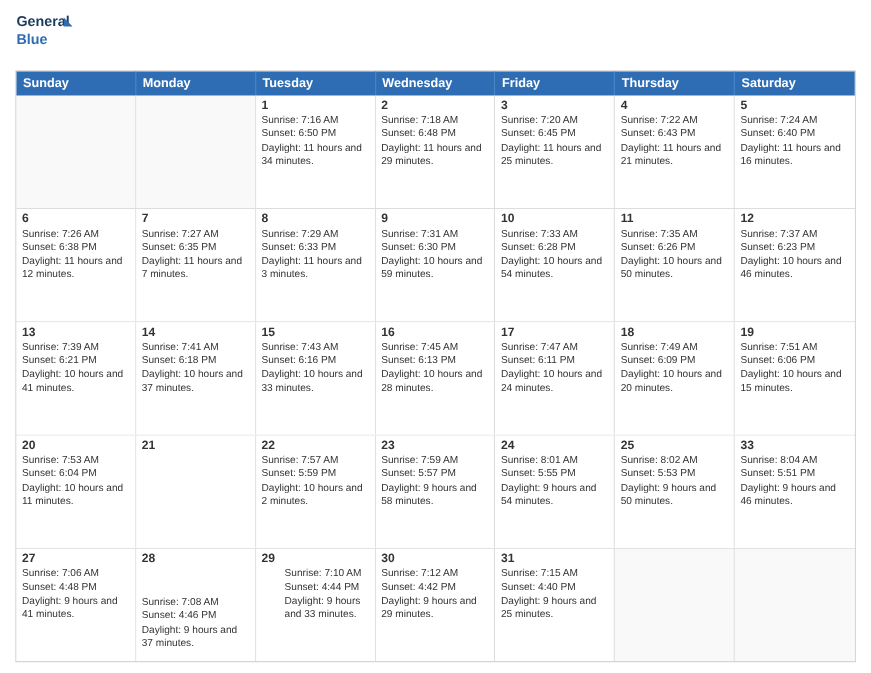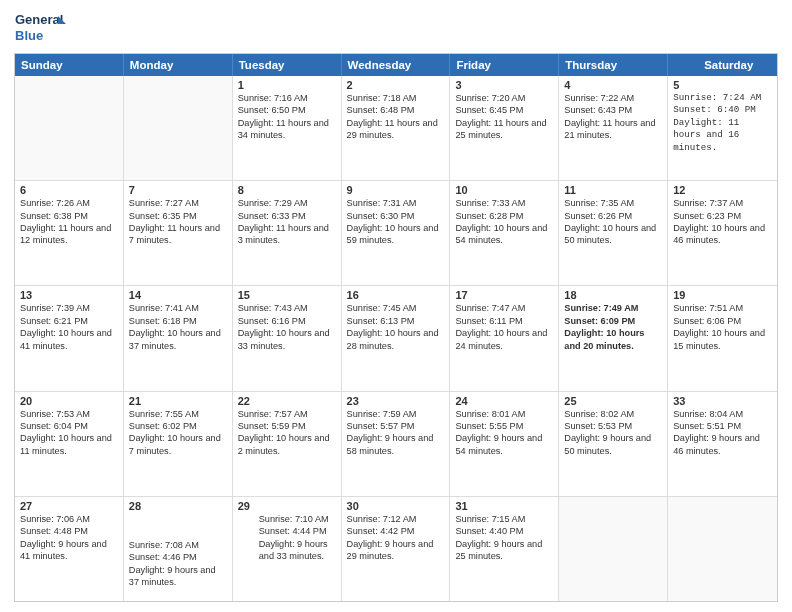--- a/index.html
+++ b/index.html
@@ -14,21 +14,21 @@
       width: 792px;
       height: 612px;
       padding: 10px 14px 10px 14px;
       display: flex;
       flex-direction: column;
     }
     .header {
       display: flex;
       align-items: flex-start;
       justify-content: space-between;
-      margin-bottom: 5px;
+      margin-bottom: 16px;
       text-align: center;
     }
     .logo {
       display: flex;
       align-items: center;
       gap: 2px;
     }
     .title-block {
       text-align: right;
     }
@@ -52,21 +52,21 @@
       grid-template-columns: repeat(7, 1fr);
       background: #2e6db4;
     }
     .cal-header-cell {
       color: #fff;
       font-size: 11.5px;
       font-weight: bold;
       padding: 5px 6px;
       border-right: 1px solid #4a85c8;
     }
-    .cal-header-cell:last-child { border-right: none; margin-left: 30px; }
+    .cal-header-cell:last-child { border-right: none; }
     .cal-body {
       flex: 1;
       display: flex;
       flex-direction: column;
     }
     .cal-row {
       flex: 1;
       display: grid;
       grid-template-columns: repeat(7, 1fr);
       border-bottom: 1px solid #ddd;
@@ -146,21 +146,21 @@
 Daylight: 11 hours and 25 minutes.</div>
           </div>
           <div class="cal-cell">
             <span class="day-num">4</span>
             <div class="cell-text" style="white-space: pre-line;">Sunrise: 7:22 AM
 Sunset: 6:43 PM
 Daylight: 11 hours and 21 minutes.</div>
           </div>
           <div class="cal-cell">
             <span class="day-num">5</span>
-            <div class="cell-text" style="white-space: pre-line; font-family: Liberation Mono, monospace;">Sunrise: 7:24 AM
+            <div class="cell-text" style="white-space: pre-line;">Sunrise: 7:24 AM
 Sunset: 6:40 PM
 Daylight: 11 hours and 16 minutes.</div>
           </div>
         </div>
         <div class="cal-row">
           <div class="cal-cell">
             <span class="day-num">6</span>
             <div class="cell-text" style="white-space: pre-line;">Sunrise: 7:26 AM
 Sunset: 6:38 PM
 Daylight: 11 hours and 12 minutes.</div>
@@ -228,43 +228,40 @@
 Daylight: 10 hours and 28 minutes.</div>
           </div>
           <div class="cal-cell">
             <span class="day-num">17</span>
             <div class="cell-text" style="white-space: pre-line;">Sunrise: 7:47 AM
 Sunset: 6:11 PM
 Daylight: 10 hours and 24 minutes.</div>
           </div>
           <div class="cal-cell">
             <span class="day-num">18</span>
-            <div class="cell-text" style="white-space: pre-line; font-weight: bold;">Sunrise: 7:49 AM
+            <div class="cell-text" style="white-space: pre-line;">Sunrise: 7:49 AM
 Sunset: 6:09 PM
 Daylight: 10 hours and 20 minutes.</div>
           </div>
           <div class="cal-cell">
             <span class="day-num">19</span>
             <div class="cell-text" style="white-space: pre-line;">Sunrise: 7:51 AM
 Sunset: 6:06 PM
 Daylight: 10 hours and 15 minutes.</div>
           </div>
         </div>
         <div class="cal-row">
           <div class="cal-cell">
             <span class="day-num">20</span>
             <div class="cell-text" style="white-space: pre-line;">Sunrise: 7:53 AM
 Sunset: 6:04 PM
 Daylight: 10 hours and 11 minutes.</div>
           </div>
           <div class="cal-cell">
             <span class="day-num">21</span>
-            <div class="cell-text" style="white-space: pre-line;">Sunrise: 7:55 AM
-Sunset: 6:02 PM
-Daylight: 10 hours and 7 minutes.</div>
           </div>
           <div class="cal-cell">
             <span class="day-num">22</span>
             <div class="cell-text" style="white-space: pre-line;">Sunrise: 7:57 AM
 Sunset: 5:59 PM
 Daylight: 10 hours and 2 minutes.</div>
           </div>
           <div class="cal-cell">
             <span class="day-num">23</span>
             <div class="cell-text" style="white-space: pre-line;">Sunrise: 7:59 AM

